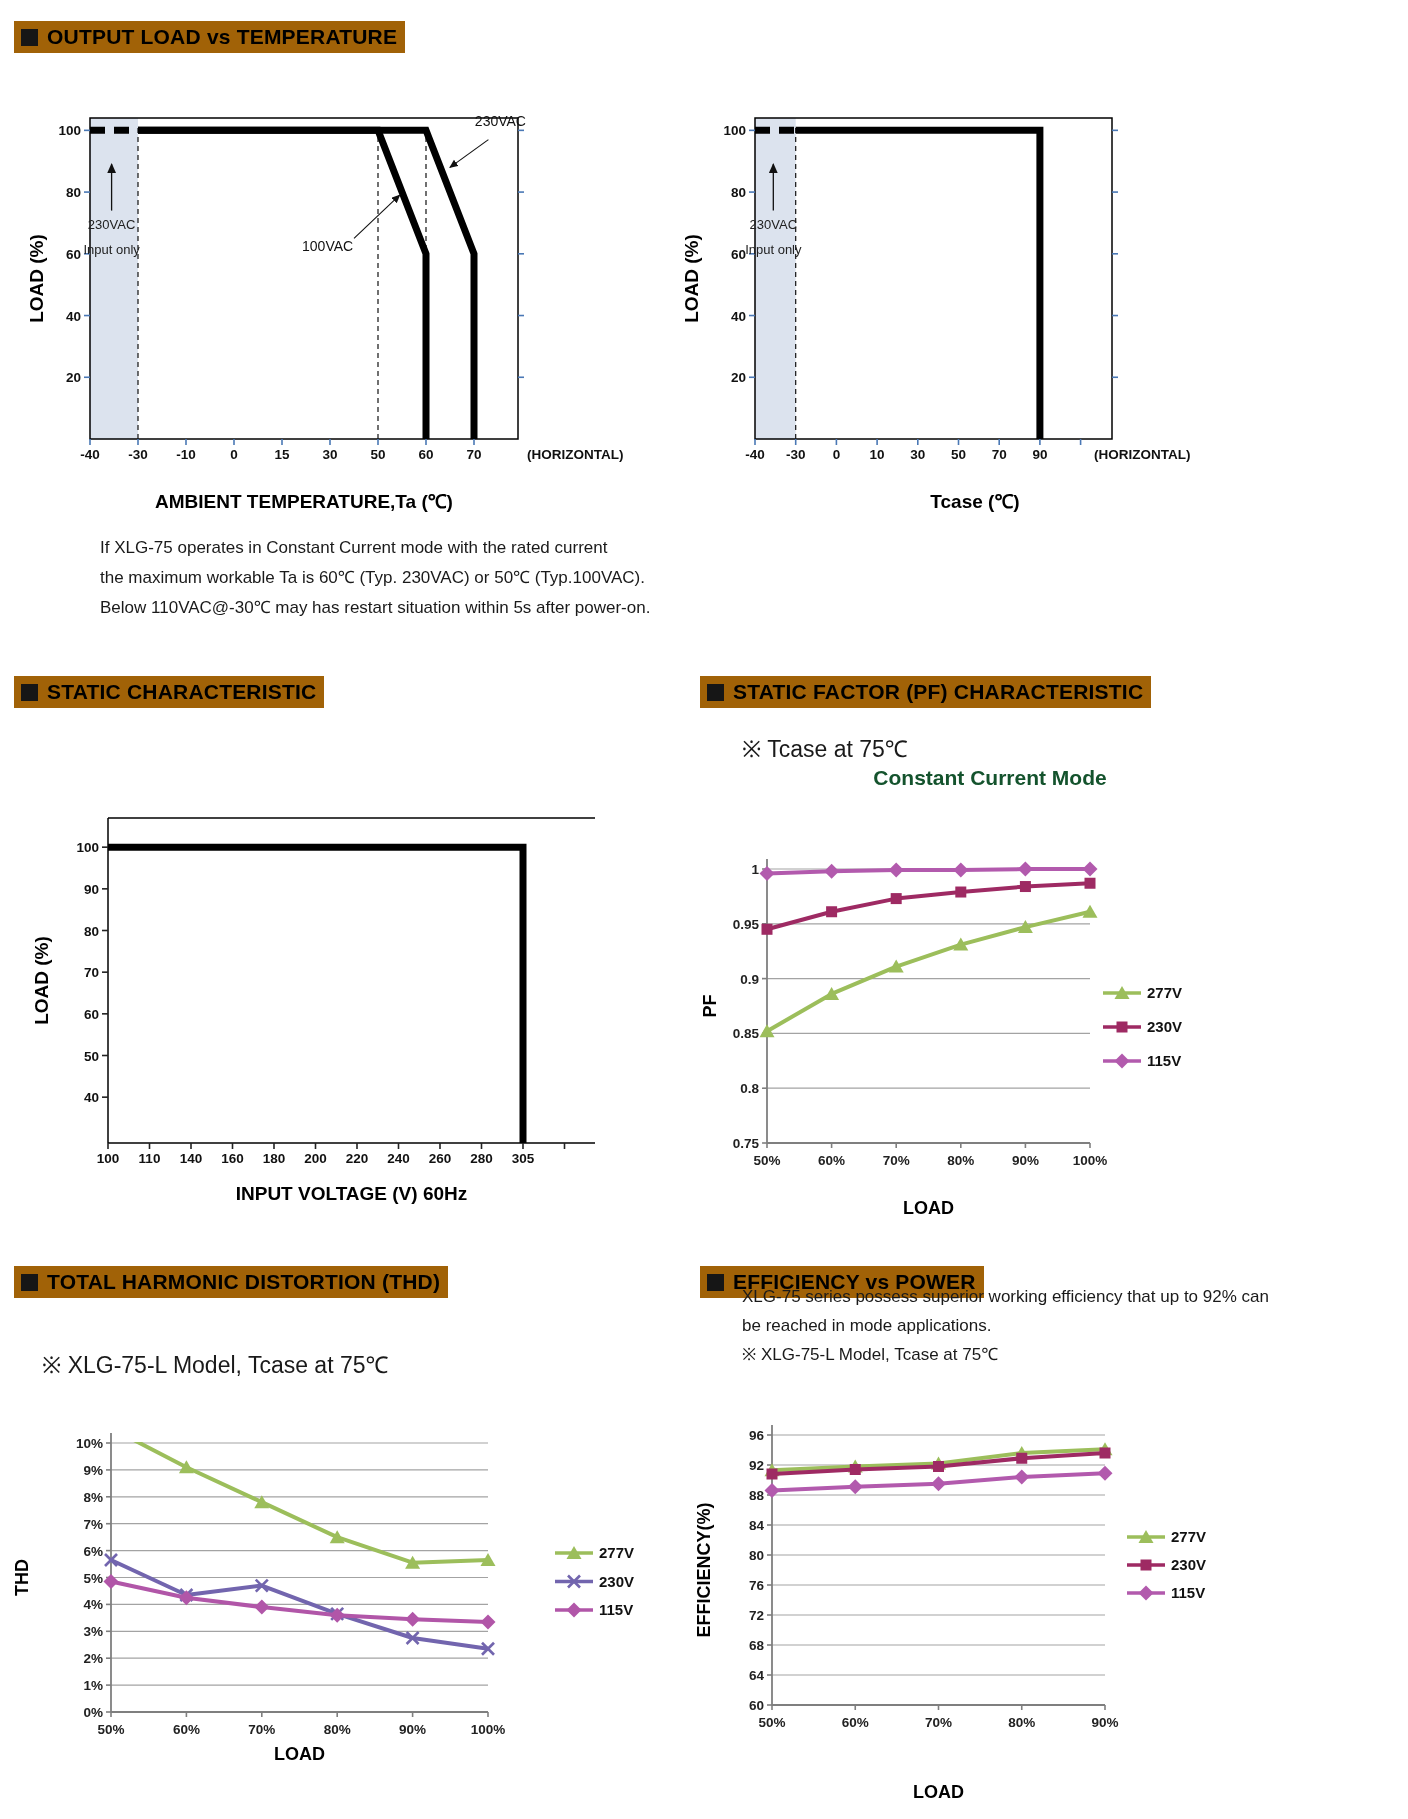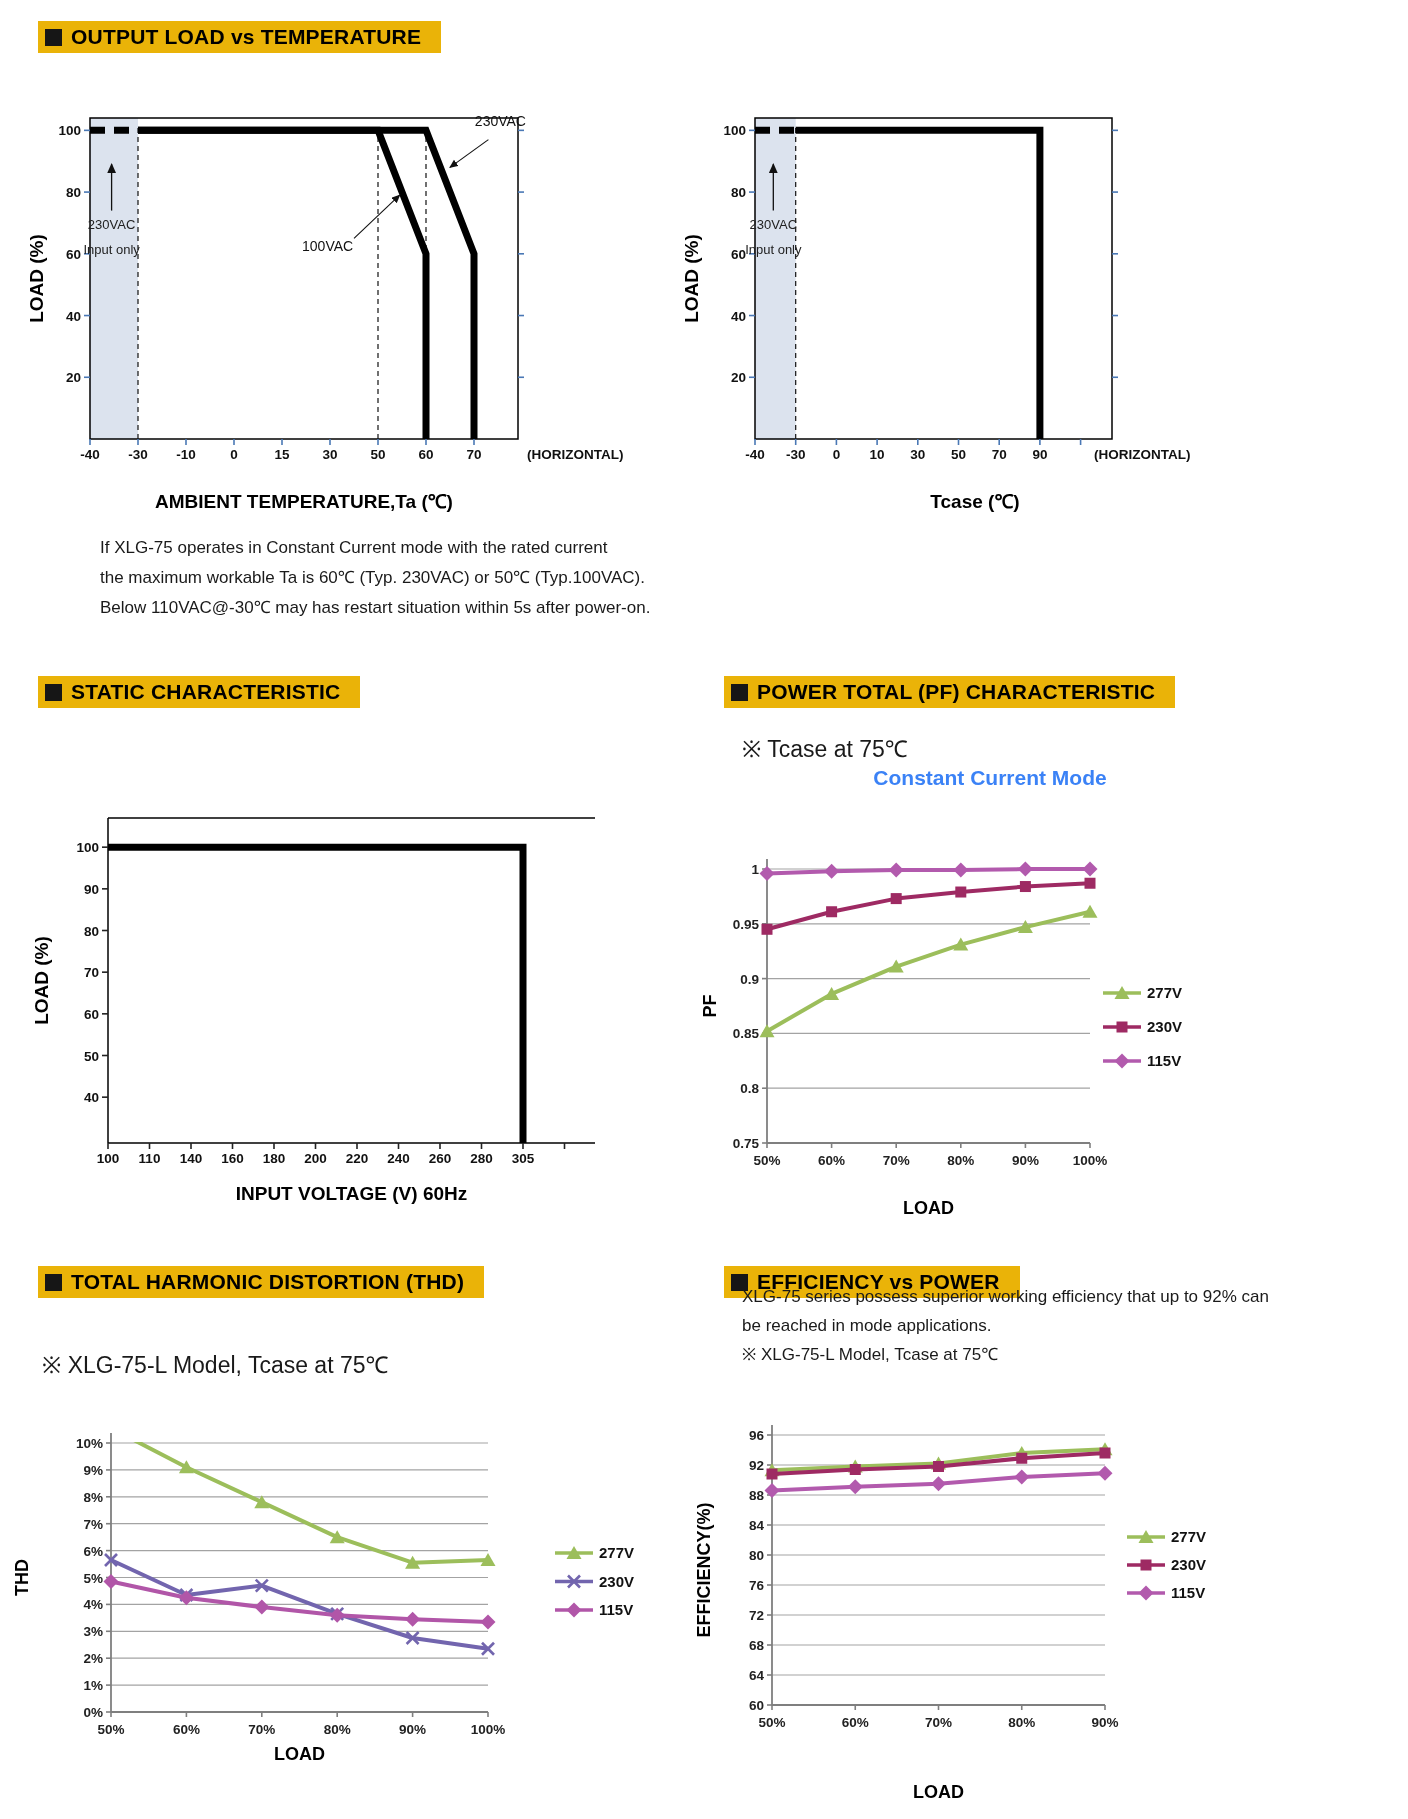--- a/index.html
+++ b/index.html
@@ -1,24 +1,24 @@
 <!DOCTYPE html>
 <html><head>
 <meta charset="utf-8">
 <style>
   html,body{margin:0;padding:0;background:#fff;}
   .page{position:relative;width:1408px;height:1819px;background:#fff;overflow:hidden;
         font-family:"Liberation Sans",sans-serif;color:#111;}
   .sec-header{position:absolute;display:inline-flex;align-items:center;gap:9px;
-        background:#eab308;padding:4px 20px 4px 7px;font-weight:bold;font-size:21px;
-        color:#000;white-space:nowrap;letter-spacing:.2px;margin-left:24px;}
+        background:#a16207;padding:4px 8px 4px 7px;font-weight:bold;font-size:21px;
+        color:#000;white-space:nowrap;letter-spacing:.2px;}
   .sq{width:17px;height:17px;background:#161616;flex:none;}
   .note-text{position:absolute;font-size:23px;color:#1a1a1a;white-space:nowrap;}
   .notes-block{position:absolute;font-size:17px;color:#1a1a1a;line-height:30px;white-space:nowrap;margin-left:10px;}
-  .chart-title{position:absolute;font-weight:bold;font-size:21px;color:#3b82f6;text-align:center;}
+  .chart-title{position:absolute;font-weight:bold;font-size:21px;color:#14532d;text-align:center;}
   .chart-host{position:absolute;}
   svg text{font-family:"Liberation Sans",sans-serif;}
   .dtick{font-weight:bold;font-size:13.5px;fill:#111;}
   .xytick{font-weight:bold;font-size:13.5px;fill:#222;}
   .axis-title{font-weight:bold;font-size:19px;fill:#000;}
   .axis-title-xy{font-weight:bold;font-size:18px;fill:#000;}
   .legend{font-size:15px;font-weight:bold;fill:#111;}
   .ann{font-size:14px;fill:#111;}
   .region-label{font-size:13px;fill:#222;}
 </style>
@@ -147,21 +147,21 @@
     <div>Below 110VAC@-30℃ may has restart situation within 5s after power-on.</div>
   </div>
 
   <div class="sec-header" style="left:14px;top:676px;">
     <span class="sq"></span>
     <span>STATIC CHARACTERISTIC</span>
   </div>
 
   <div class="sec-header" style="left:700px;top:676px;">
     <span class="sq"></span>
-    <span>POWER TOTAL (PF) CHARACTERISTIC</span>
+    <span>STATIC FACTOR (PF) CHARACTERISTIC</span>
   </div>
 
   <div class="note-text" style="left:742px;top:732px;">※ Tcase at 75℃</div>
   <div class="chart-title" style="left:750px;top:766px;width:480px;">Constant Current Mode</div>
 
   <div id="c3" class="chart-host" style="left:30px;top:790px;"><svg width="600" height="420" viewBox="0 0 600 420">
         <defs>
           <marker id="static-ah" markerWidth="9" markerHeight="9" refX="7" refY="3.5" orient="auto">
             <path d="M0,0 L8,3.5 L0,7 Z" fill="#111"></path>
           </marker>

